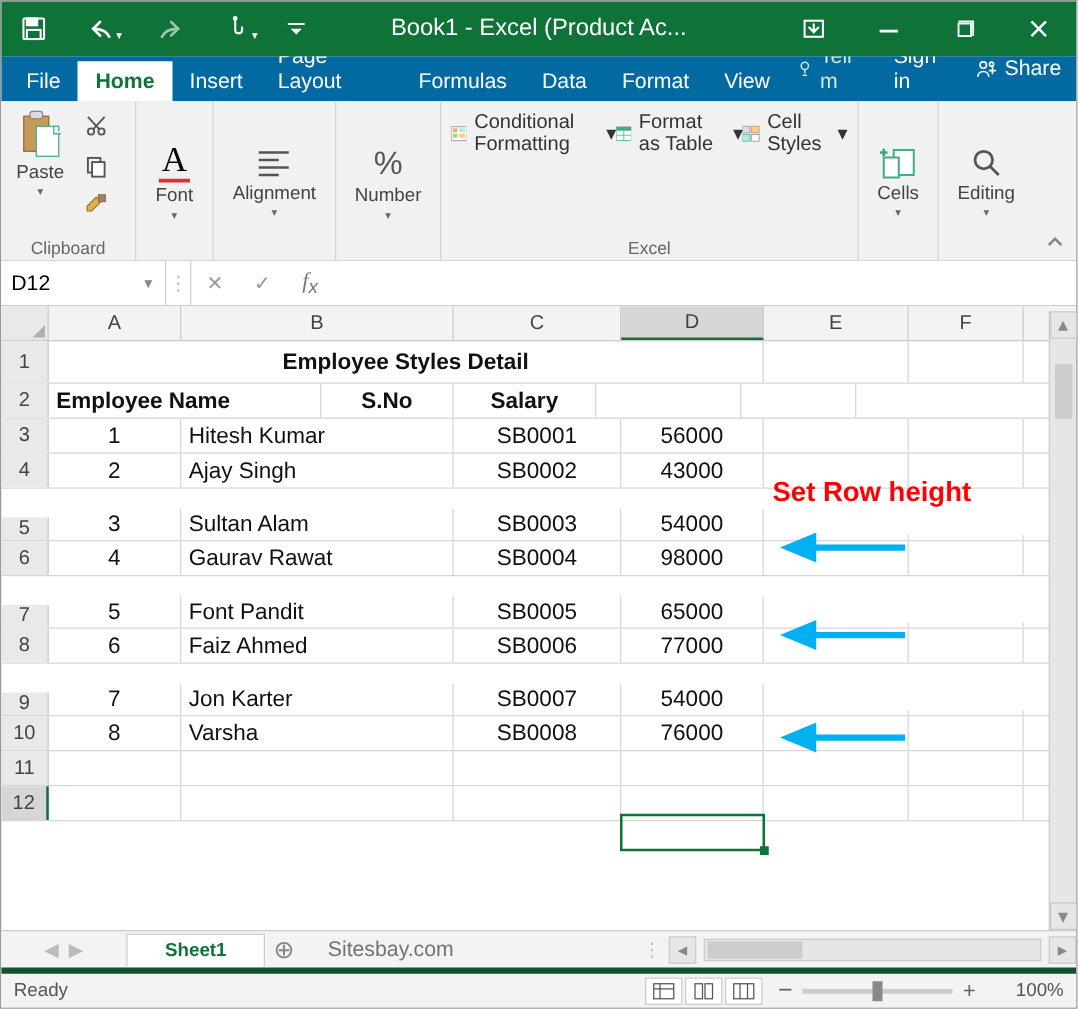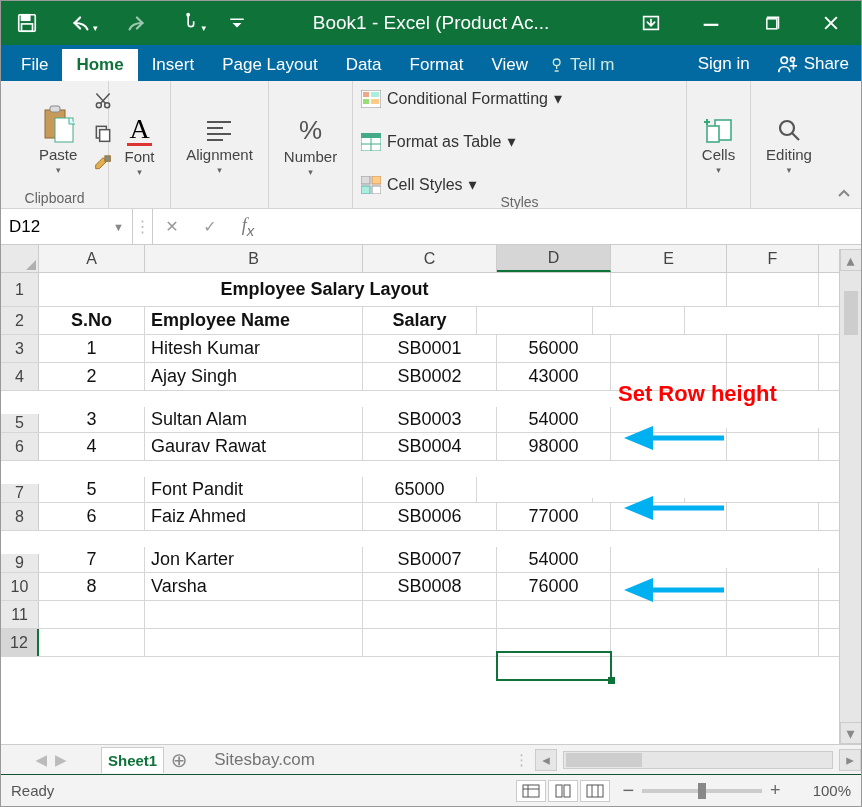--- a/index.html
+++ b/index.html
@@ -19,27 +19,27 @@
 .tabs-bar { background: #0369a1; height: 36px; display: flex; align-items: flex-end; color: #fff; font-size: 17px; }
 .tab { padding: 6px 14px; cursor: pointer; }
 .tab.file { padding-left: 20px; }
 .tab.active { background: #fff; color: #0f7239; font-weight: 600; }
 .tell { display: flex; align-items: center; gap: 4px; padding: 6px 8px; color: #cfe9db; }
 .share-sec { display: flex; align-items: center; gap: 6px; margin-left: auto; padding: 6px 12px; }
 
 
 .ribbon { background: #f1f1f1; border-bottom: 1px solid #d4d4d4; height: 128px; display: flex; }
 .rgroup { border-right: 1px solid #d4d4d4; padding: 4px 8px 2px 8px; display: flex; flex-direction: column; justify-content: space-between; }
-.rgroup .top { display: flex; gap: 8px; align-items: flex-end; margin-left: 26px; }
+.rgroup .top { display: flex; gap: 8px; align-items: flex-start; }
 .rgroup .label { text-align: center; font-size: 14px; color: #666; }
 .rbtn { display: flex; flex-direction: column; align-items: center; cursor: pointer; padding: 2px 4px; gap: 2px; }
 .rbtn .cap { font-size: 15px; color: #444; }
 .rbtn .drop { font-size: 9px; color: #666; }
 .small-btn { width: 28px; height: 24px; display:flex; align-items:center; justify-content:center; cursor:pointer; }
-.styles-list { display: flex; flex-direction: column; gap: 24px; padding-top: 4px; }
+.styles-list { display: flex; flex-direction: row; gap: 0; padding-top: 4px; }
 .style-item { display: flex; align-items: center; gap: 6px; font-size: 16px; color: #333; cursor: pointer; }
 .rcollapse { width: 34px; display:flex; align-items:flex-end; justify-content:center; padding-bottom: 6px; cursor:pointer; }
 
 
 .fbar { height: 36px; border-bottom: 1px solid #ccc; display: flex; align-items: stretch; background:#fff; }
 .name-box { width: 132px; border-right: 1px solid #ccc; display:flex; align-items:center; padding: 0 8px; font-size: 17px; }
 .name-box .dd { margin-left:auto; color: #888; font-size: 11px; }
 .fbar-sep { width: 20px; border-right: 1px solid #ccc; display:flex; align-items:center; justify-content:center; color:#bbb; }
 .fbar-btn { width: 38px; display:flex; align-items:center; justify-content:center; border-right: 0; color:#999; cursor:pointer; }
 .fbar-fx { font-style: italic; font-family: "Cambria Math", serif; font-size: 18px; color:#777; }
@@ -64,34 +64,34 @@
 .title-cell{justify-content:center; font-weight:700;}
 .active-cell{position:absolute; border:2px solid #0f7239; pointer-events:none;}
 .active-handle{position:absolute; width:7px; height:7px; background:#0f7239; pointer-events:none;}
 
 
 .annot-text { font-weight:700; font-size:22px; }
 
 
 .sheet-bar { position:absolute; left:0; right:0; bottom:32px; height:30px; background:#f3f3f3; border-top:1px solid #ccc; display:flex; align-items:center; font-size:15px; color:#555; }
 .sheet-nav { width:100px; display:flex; align-items:center; justify-content:center; gap:8px; color:#aaa; }
-.sheet-tab { padding:4px 6px; background:#fff; border:1px solid #ccc; border-bottom:none; font-weight:600; color:#0f7239; cursor:pointer; }
+.sheet-tab { padding:4px 30px; background:#fff; border:1px solid #ccc; border-bottom:none; font-weight:600; color:#0f7239; cursor:pointer; }
 .sheet-add { width:30px; display:flex; align-items:center; justify-content:center; color:#888; cursor:pointer; font-size:20px; }
 .watermark { margin-left: 20px; color:#737373; font-size:17px; }
 .sheet-scroll { margin-left:auto; display:flex; align-items:center; height:100%; }
 .hscroll-track { width:270px; height:18px; background:#e6e6e6; border:1px solid #ccc; position:relative; margin: 0 6px; }
 .hscroll-thumb { position:absolute; left:2px; top:1px; width:76px; height:14px; background:#cdcdcd; }
 .scroll-btn{width:22px;height:22px;display:flex;align-items:center;justify-content:center;color:#888;background:#e6e6e6;border:1px solid #ccc;cursor:pointer;}
 
 
 .vscroll { position:absolute; right:0; top:248px; bottom:62px; width:22px; background:#e6e6e6; border-left:1px solid #ccc; display:flex; flex-direction:column; align-items:center; }
 .vscroll-thumb{width:14px; height:44px; background:#cdcdcd; margin-top:20px;}
 
 
-.status-bar { position:absolute; left:0; right:0; bottom:0; height:32px; background:#f3f3f3; border-top:1px solid #14532d; display:flex; align-items:center; font-size:15px; color:#555; padding:0 10px; }
+.status-bar { position:absolute; left:0; right:0; bottom:0; height:32px; background:#f3f3f3; border-top:5px solid #14532d; display:flex; align-items:center; font-size:15px; color:#555; padding:0 10px; }
 .view-btns{margin-left:auto; display:flex; gap:2px;}
 .view-btn{width:30px;height:22px;border:1px solid #ccc;display:flex;align-items:center;justify-content:center;cursor:pointer;background:#fff;}
 .zoom-slider{display:flex;align-items:center;gap:8px;margin-left:12px;}
 .zoom-track{width:120px;height:4px;background:#ccc;position:relative;}
 .zoom-thumb{width:8px;height:16px;background:#888;position:absolute;left:56px;top:-6px;}
 </style>
 </head>
 <body>
 
 <div class="titlebar">
@@ -162,20 +162,21 @@
         </svg>
     </div>
   </div>
 </div>
 
 <div class="tabs-bar">
   <div class="tab file">File</div>
   <div class="tab active">Home</div>
   <div class="tab">Insert</div>
   <div class="tab">Page Layout</div>
+  <div class="tab">Formulas</div>
   <div class="tab">Data</div>
   <div class="tab">Format</div>
   <div class="tab">View</div>
   <div class="tell">
     <svg width="16" height="16" viewBox="0 0 24 24" fill="none" stroke="#cfe9db" stroke-width="2">
         <circle cx="10" cy="8" r="5"></circle>
         <path d="M10 13v5m-3 3h6"></path>
       </svg>
     <span>Tell m</span>
   </div>
@@ -290,21 +291,21 @@
         <svg width="20" height="18" viewBox="0 0 20 18">
             <rect x="0" y="0" width="9" height="8" fill="#ddd" stroke="#999"></rect>
             <rect x="11" y="0" width="9" height="8" fill="#fc8" stroke="#c96"></rect>
             <rect x="0" y="10" width="9" height="8" fill="#aed" stroke="#6aa"></rect>
             <rect x="11" y="10" width="9" height="8" fill="#fff" stroke="#999"></rect>
           </svg>
         <span>Cell Styles</span>
           <span class="drop">▾</span>
       </div>
     </div>
-    <div class="label">Styles</div>
+    <div class="label">Excel</div>
   </div>
 
   <div class="rgroup" style="width:64px">
     <div class="rbtn" style="margin:auto">
       <svg width="30" height="28" viewBox="0 0 30 28" fill="none" stroke="#4a8" stroke-width="1.6">
           <rect x="11" y="4" width="16" height="20" fill="#fff"></rect>
           <rect x="3" y="10" width="12" height="16" fill="#fff"></rect>
           <path d="M3 3v6m-3-3h6" stroke="#3a7" stroke-width="2"></path>
         </svg>
       <span class="cap">Cells</span>
@@ -353,29 +354,29 @@
     <div class="colhdr cB">B</div>
     <div class="colhdr cC">C</div>
     <div class="colhdr cD sel">D</div>
     <div class="colhdr cE">E</div>
     <div class="colhdr cF">F</div>
   </div>
   <div class="rows" id="rows-container">
 
     <div class="row h34">
       <div class="rowhdr">1</div>
-      <div class="cell title-cell" style="width:572px">Employee Salary Layout</div>
+      <div class="cell title-cell" style="width:572px">Employee Styles Detail</div>
       <div class="cell cE"></div>
       <div class="cell cF"></div>
     </div>
 
     <div class="row h28">
       <div class="rowhdr">2</div>
+      <div class="cell cB bold">Employee Name</div>
       <div class="cell cA center bold">S.No</div>
-      <div class="cell cB bold">Employee Name</div>
       <div class="cell cD center bold">Salary</div>
       <div class="cell cE"></div>
       <div class="cell cF"></div>
     </div>
 
     <div class="row h28">
         <div class="rowhdr">3</div>
         <div class="cell cA center">1</div>
         <div class="cell cB">Hitesh Kumar</div>
         <div class="cell cC center">SB0001</div>
@@ -407,20 +408,21 @@
         <div class="cell cB">Gaurav Rawat</div>
         <div class="cell cC center">SB0004</div>
         <div class="cell cD center">98000</div>
         <div class="cell cE"></div>
         <div class="cell cF"></div>
       </div>
     <div class="row h42" style="align-items:flex-end">
         <div class="rowhdr">7</div>
         <div class="cell cA center">5</div>
         <div class="cell cB">Font Pandit</div>
+        <div class="cell cC center">SB0005</div>
         <div class="cell cD center">65000</div>
         <div class="cell cE"></div>
         <div class="cell cF"></div>
       </div>
     <div class="row h28">
         <div class="rowhdr">8</div>
         <div class="cell cA center">6</div>
         <div class="cell cB">Faiz Ahmed</div>
         <div class="cell cC center">SB0006</div>
         <div class="cell cD center">77000</div>

